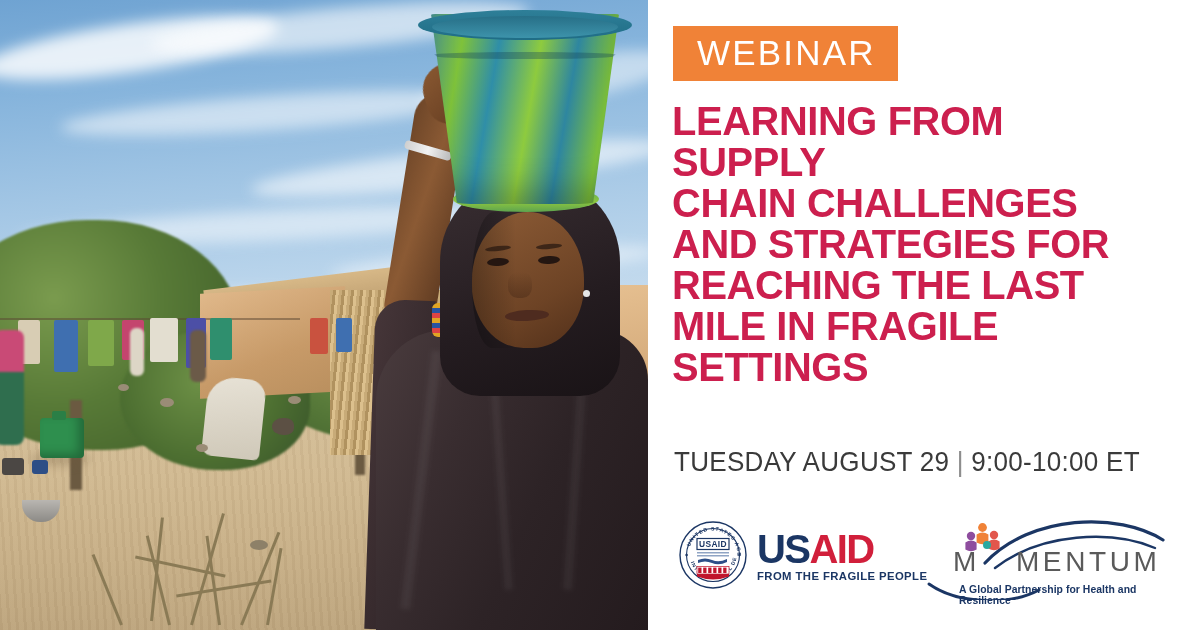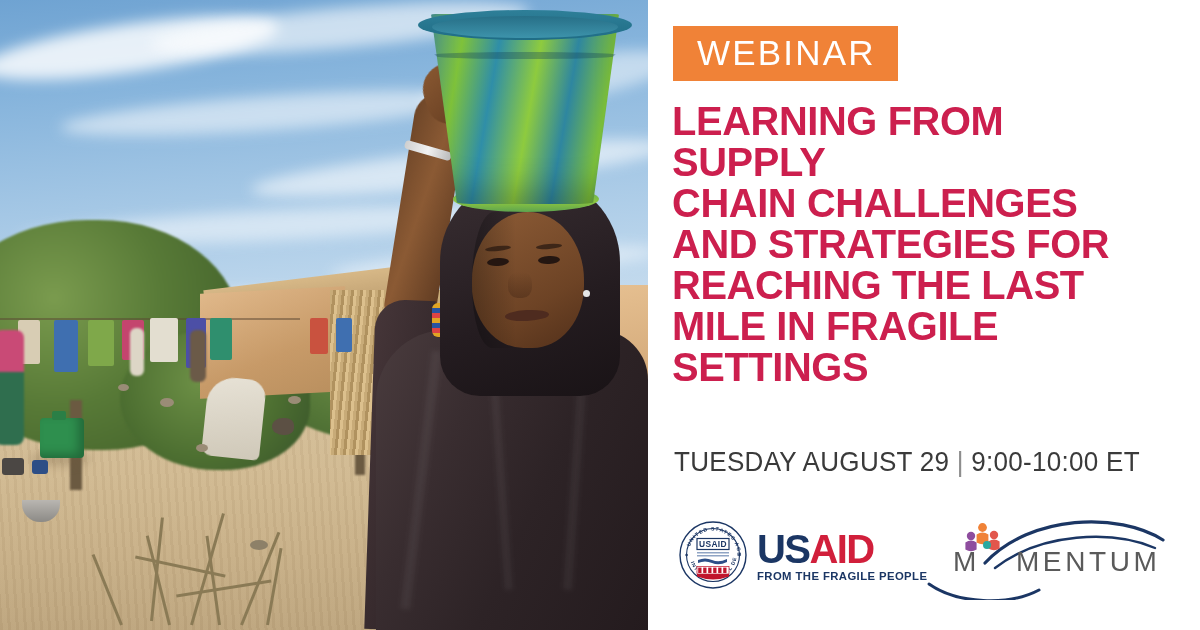--- a/index.html
+++ b/index.html
@@ -314,17 +314,18 @@
         <svg width="46" height="32" viewBox="0 0 46 32" style="position:absolute;left:36px;top:2px;">
           <circle cx="12" cy="16" r="4.2" fill="#8E4D9E"></circle>
           <path d="M6.4 22.5 q5.6 -4 11.2 0 l0 7 q-5.6 3.4 -11.2 0 z" fill="#8E4D9E"></path>
           <circle cx="23.5" cy="7.5" r="4.4" fill="#F08237"></circle>
           <path d="M17.6 14.5 q5.9 -4.2 11.8 0 l0 8 q-5.9 3.6 -11.8 0 z" fill="#F08237"></path>
           <circle cx="35" cy="15" r="4.2" fill="#E2574C"></circle>
           <path d="M29.4 21.5 q5.6 -4 11.2 0 l0 7 q-5.6 3.4 -11.2 0 z" fill="#E2574C"></path>
           <circle cx="28" cy="25" r="4.0" fill="#2AA9A0"></circle>
         </svg>
         <div class="mom-word"><span>M</span><span style="display:inline-block;width:36px;"></span><span>MENTUM</span></div>
+        <div class="mom-tag">A Global Partnership for Health and Resilience</div>
       </div>
 
     </div>
   </div>
 </div>
 
 </body></html>

